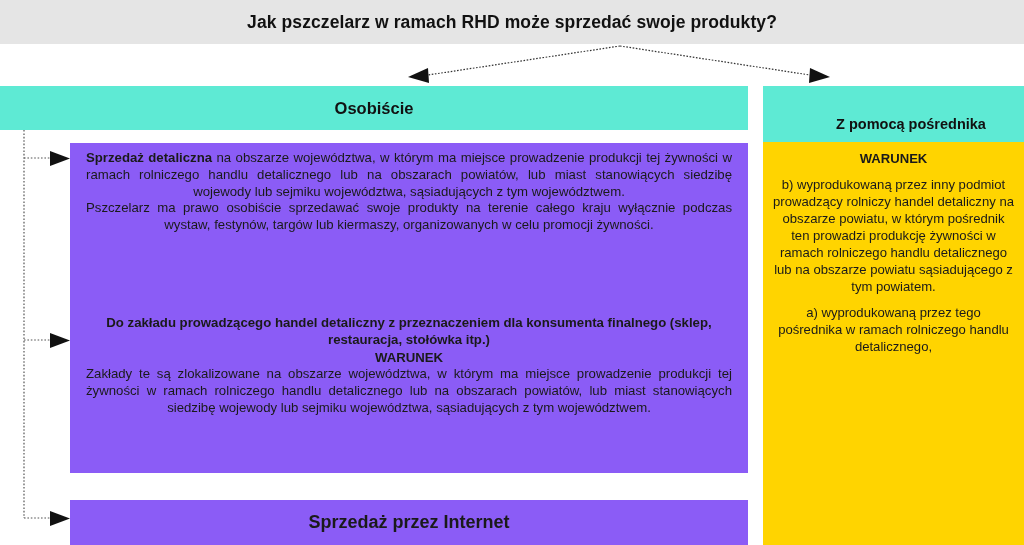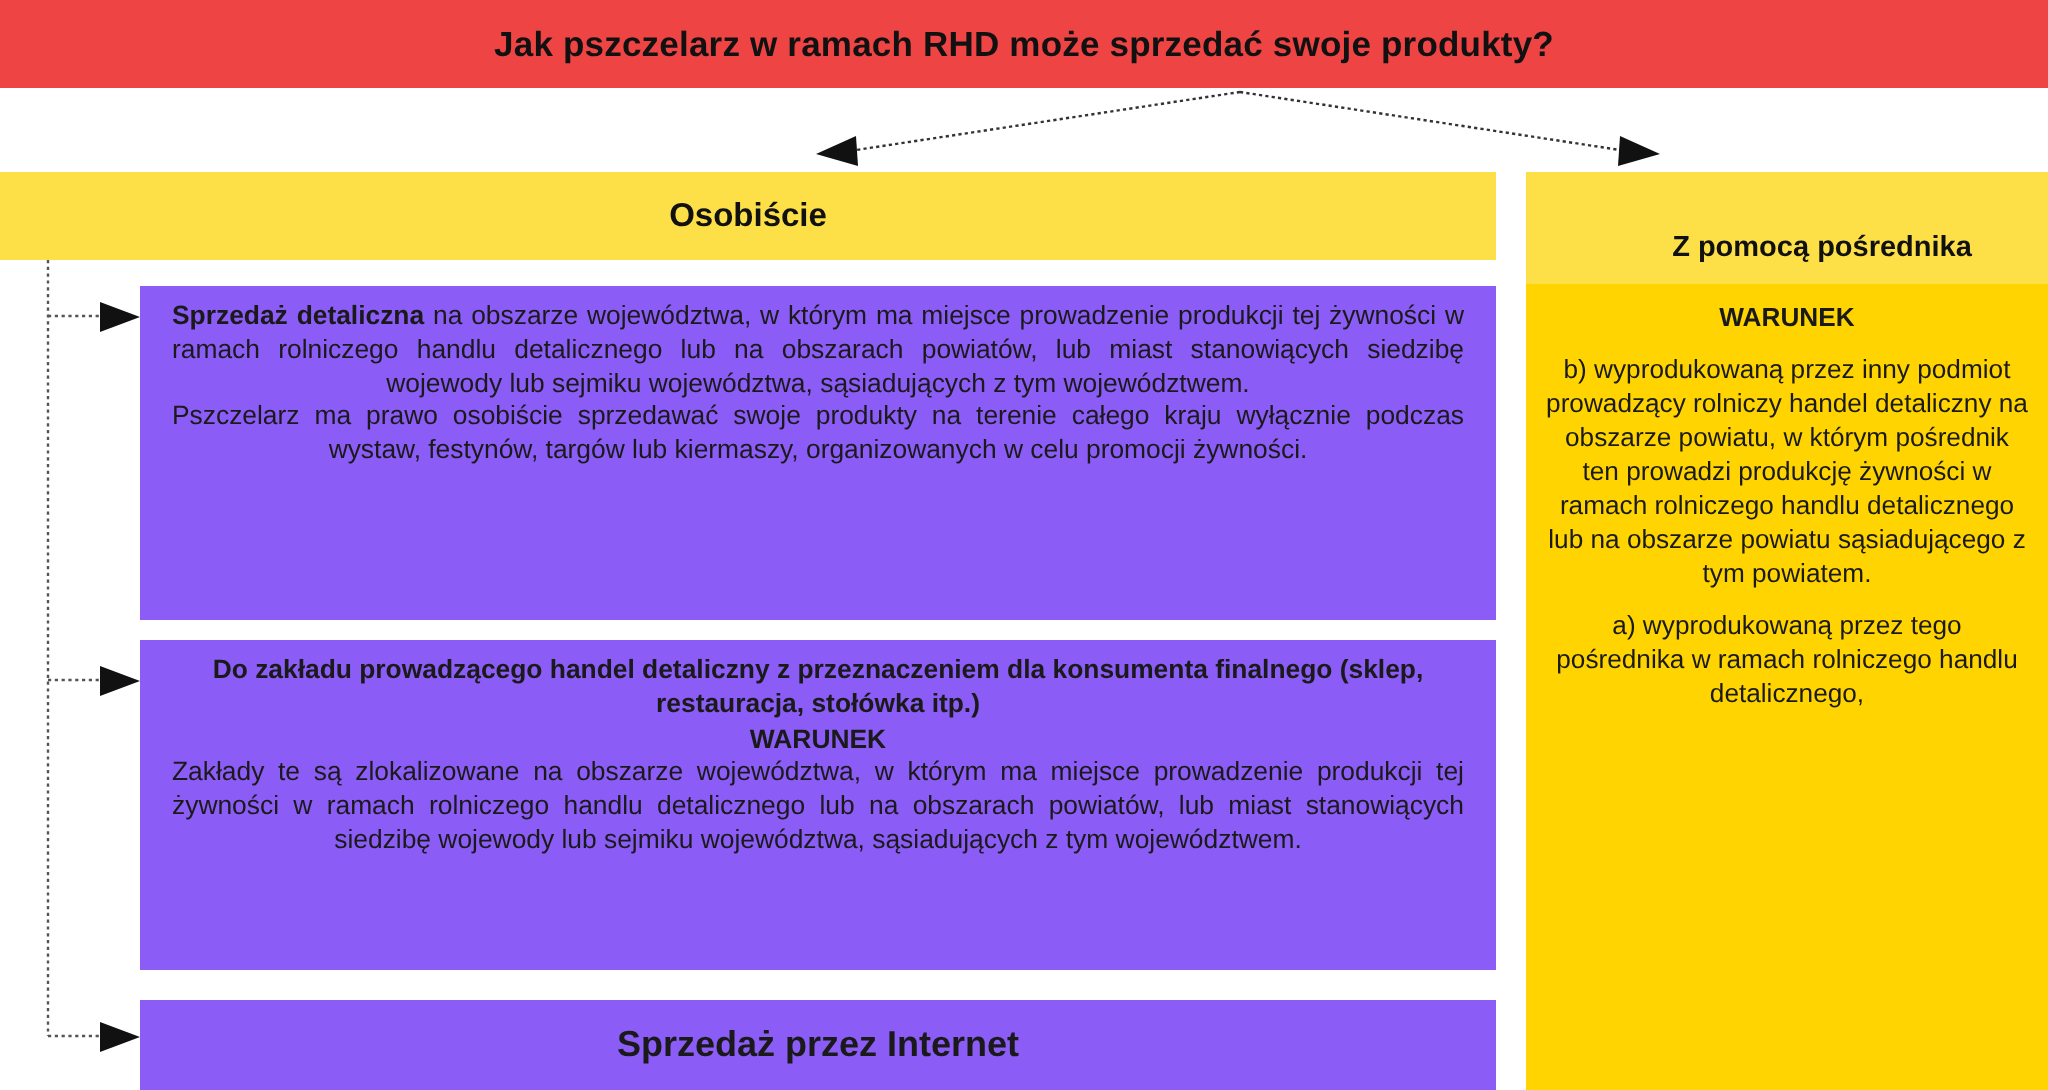--- a/index.html
+++ b/index.html
@@ -16,21 +16,21 @@
     color: #1a1a1a;
   }
 
   
   .header-bar {
     position: absolute;
     left: 0;
     top: 0;
     width: 1024px;
     height: 44px;
-    background: #ef4444;
+    background: #e5e5e5;
     display: flex;
     align-items: center;
     justify-content: center;
   }
   .header-title {
     font-size: 17.5px;
     font-weight: bold;
     color: #111111;
     letter-spacing: 0.1px;
     text-align: center;
@@ -42,21 +42,21 @@
     left: 0;
     top: 44px;
     width: 1024px;
     height: 44px;
   }
   .splitter svg { display: block; }
 
   
   .col-head {
     position: absolute;
-    background: #fde047;
+    background: #5eead4;
     display: flex;
     align-items: center;
     justify-content: center;
   }
   .col-head-left {
     left: 0;
     top: 86px;
     width: 748px;
     height: 44px;
   }
@@ -95,21 +95,21 @@
     width: 678px;
     background: #8b5cf6;
     box-sizing: border-box;
     padding: 7px 14px 9px 14px;
     text-align: center;
     font-size: 13.2px;
     line-height: 1.27;
     color: #1a1a1a;
   }
   .box-1 { top: 143px; height: 167px; }
-  .box-2 { top: 320px; height: 165px; }
+  .box-2 { top: 308px; height: 165px; }
   .box-3 {
     top: 500px;
     height: 45px;
     display: flex;
     align-items: center;
     justify-content: center;
     padding: 0;
   }
   .box p { margin: 0; }
   .box .lead {

